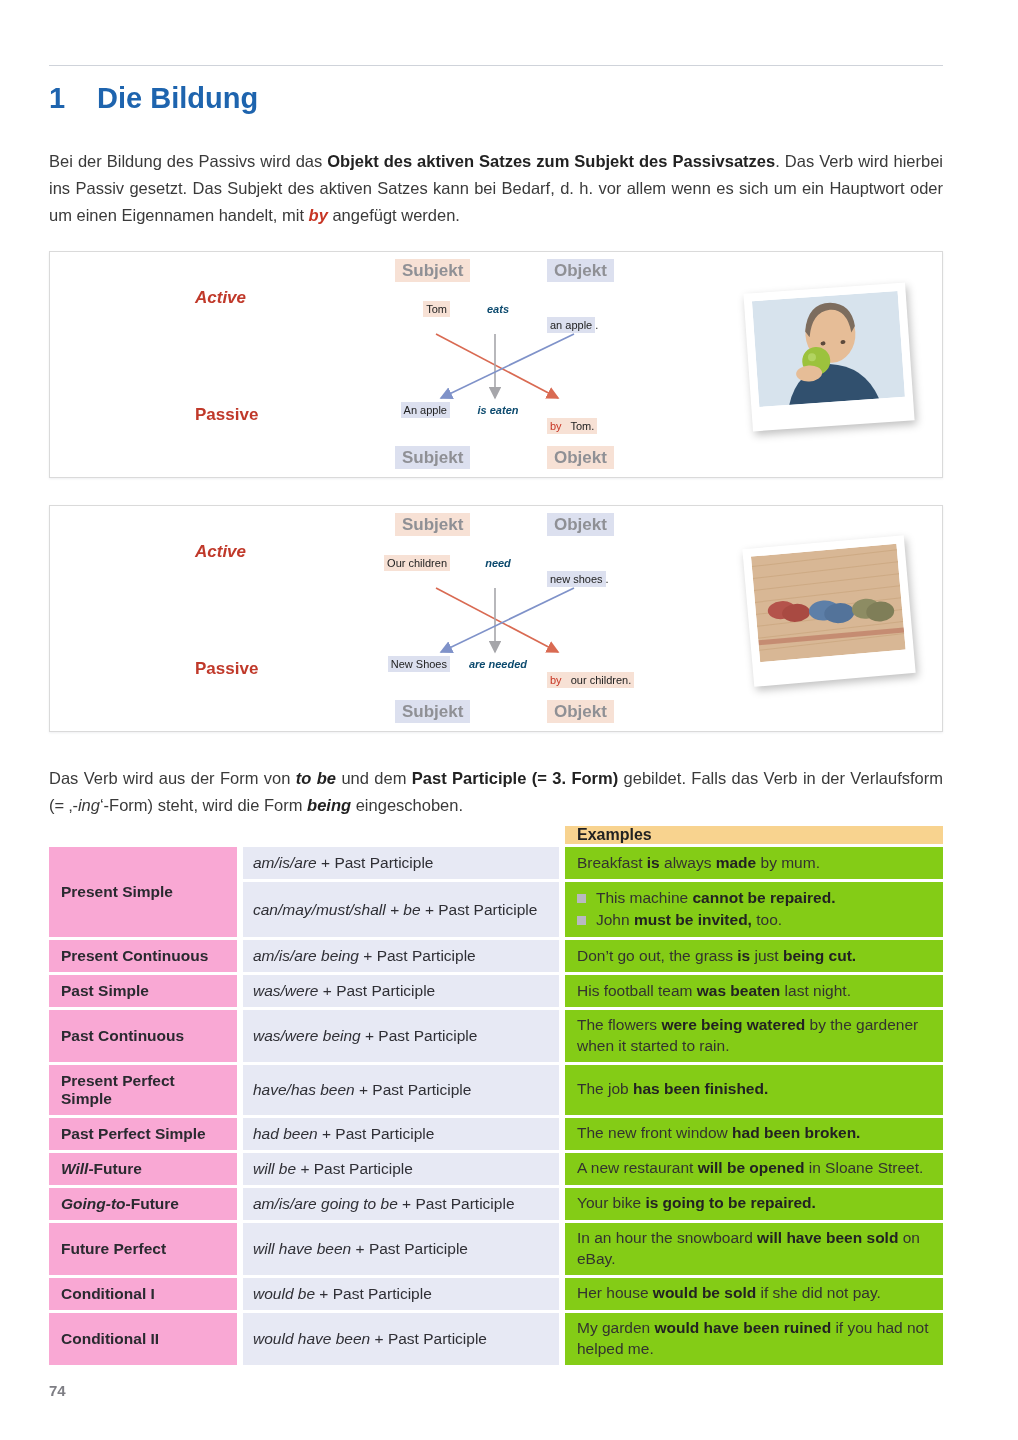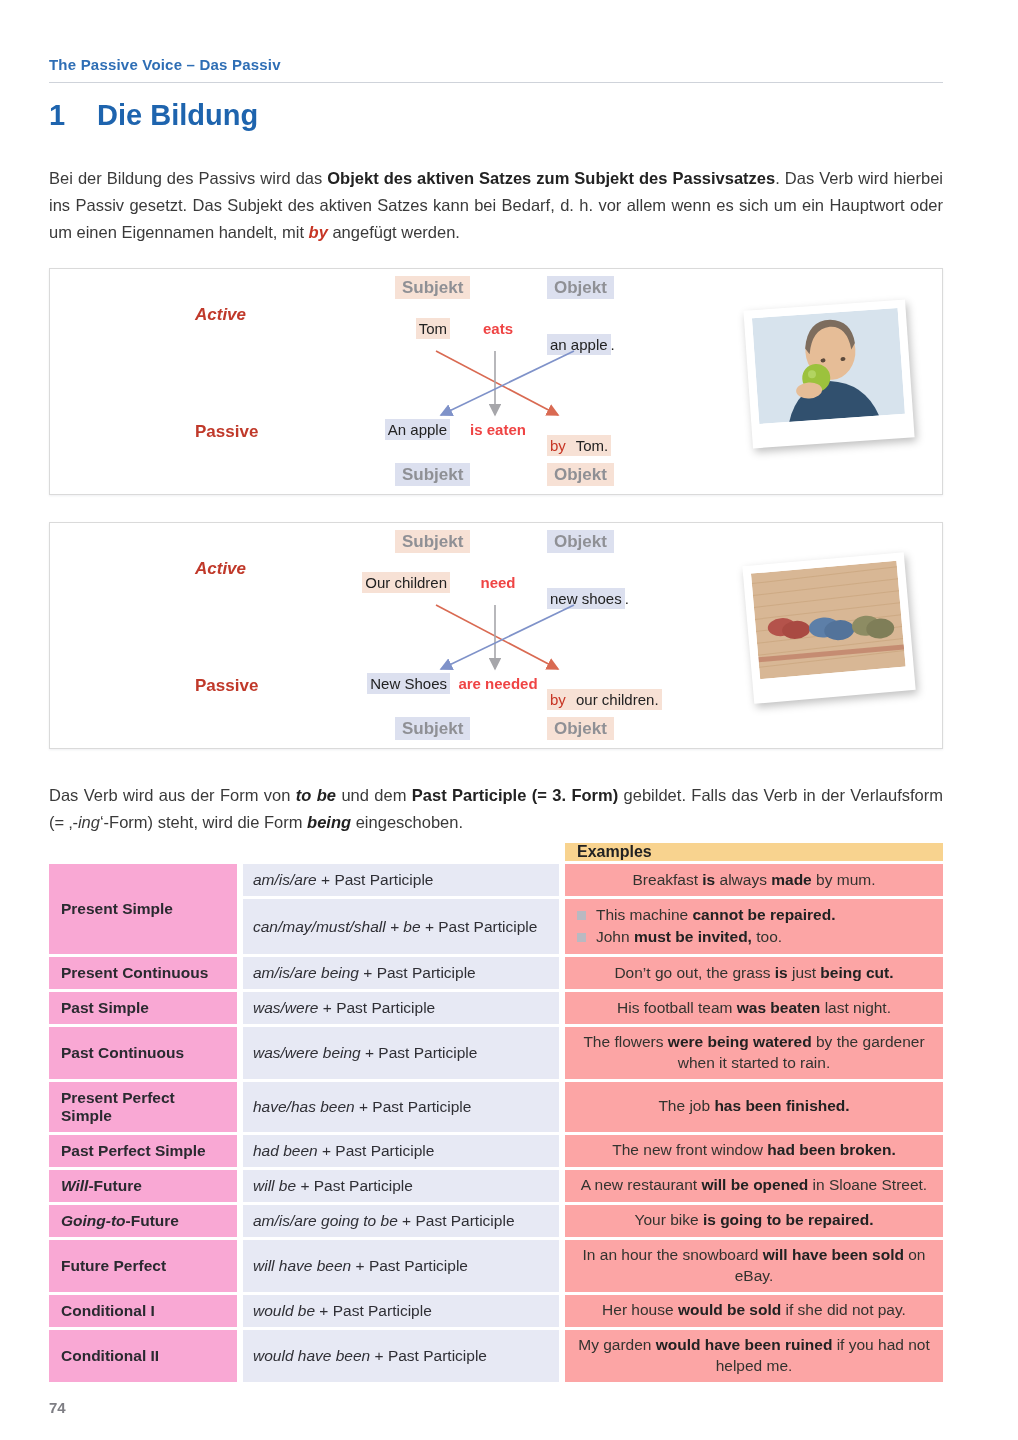--- a/index.html
+++ b/index.html
@@ -25,22 +25,22 @@
            box-sizing:border-box;margin-top:22px;box-shadow:0 1px 2px rgba(120,130,150,.12);}
   .diagram .lab{position:absolute;font-size:17px;font-weight:700;color:#8f9095;}
   .diagram .lab span{padding:2px 7px;}
   .lab.tl{top:9px;left:345px;}
   .lab.tr{top:9px;left:497px;}
   .lab.bl2{top:196px;left:345px;}
   .lab.br2{top:196px;left:497px;}
   .voice{position:absolute;left:145px;font-size:17px;font-weight:700;color:#c0392a;}
   .voice.act{top:36px;font-style:italic;}
   .voice.pas{top:153px;}
-  .chip{position:absolute;font-size:15px;color:#222;white-space:nowrap;}
-  .chip .b{color:#ef4444;}
+  .chip{position:absolute;font-size:11px;color:#222;white-space:nowrap;}
+  .chip .b{color:#0c4a6e;font-style:italic;}
   .row-act{top:51px;}
   .row-pas{top:152px;}
   .c-subj{right:492px;text-align:right;}
   .c-verb{left:448px;transform:translateX(-50%);}
   .c-obj{left:497px;margin-top:16px;}
   .arrows{position:absolute;left:330px;top:76px;}
 
   
   .polaroid{position:absolute;left:698px;top:36px;width:162px;height:138px;background:#fff;
             box-sizing:border-box;padding:8px 8px 16px 8px;
@@ -51,35 +51,34 @@
 
   
   .lead{font-size:16.5px;margin:26px 0 0 0;}
   table.forms{border-collapse:separate;border-spacing:6px 3px;margin:4px 0 0 -6px;
               width:906px;table-layout:fixed;font-size:15.5px;}
   table.forms td{vertical-align:middle;}
   td.empty{background:transparent;}
   td.exh{background:#f8d38f;font-weight:700;color:#222;padding:0 12px;font-size:16px;}
   td.tn{background:#f9a8d4;font-weight:700;color:#2a2a30;padding:7px 12px;}
   td.fm{background:#e7e9f4;padding:7px 10px;color:#2f2f35;}
-  td.ex{background:#fca5a5;padding:5px 12px;line-height:1.35;color:#33332f;text-align:center;}
+  td.ex{background:#84cc16;padding:5px 12px;line-height:1.35;color:#33332f;}
   .col-t{width:188px;}
   .col-f{width:316px;}
   .bl{display:flex;align-items:baseline;margin:1px 0;}
   .sq{width:9px;height:9px;background:#b9b9c1;flex:0 0 9px;margin-right:10px;position:relative;top:0px;align-self:center;}
 
   .pagenum{margin-top:14px;font-size:15px;font-weight:600;color:#7e7e84;}
 </style>
 </head>
 <body>
 
 <div class="page">
   <div class="content">
 
-    <div class="breadcrumb">The Passive Voice – Das Passiv</div>
     <div class="rule"></div>
 
     <h1>
       <span class="h-num">1</span>
       <span class="h-txt">Die Bildung</span>
     </h1>
 
     <p class="body-p"><span>Bei der Bildung des Passivs wird das </span><span class="b">Objekt des aktiven Satzes zum Subjekt des Passivsatzes</span><span>. Das Verb wird hierbei ins Passiv gesetzt. Das Subjekt des aktiven Satzes kann bei Bedarf, d. h. vor allem wenn es sich um ein Hauptwort oder um einen Eigennamen handelt, mit </span><span class="b i red">by</span><span> angefügt werden.</span></p>
 
     <div class="diagram">

